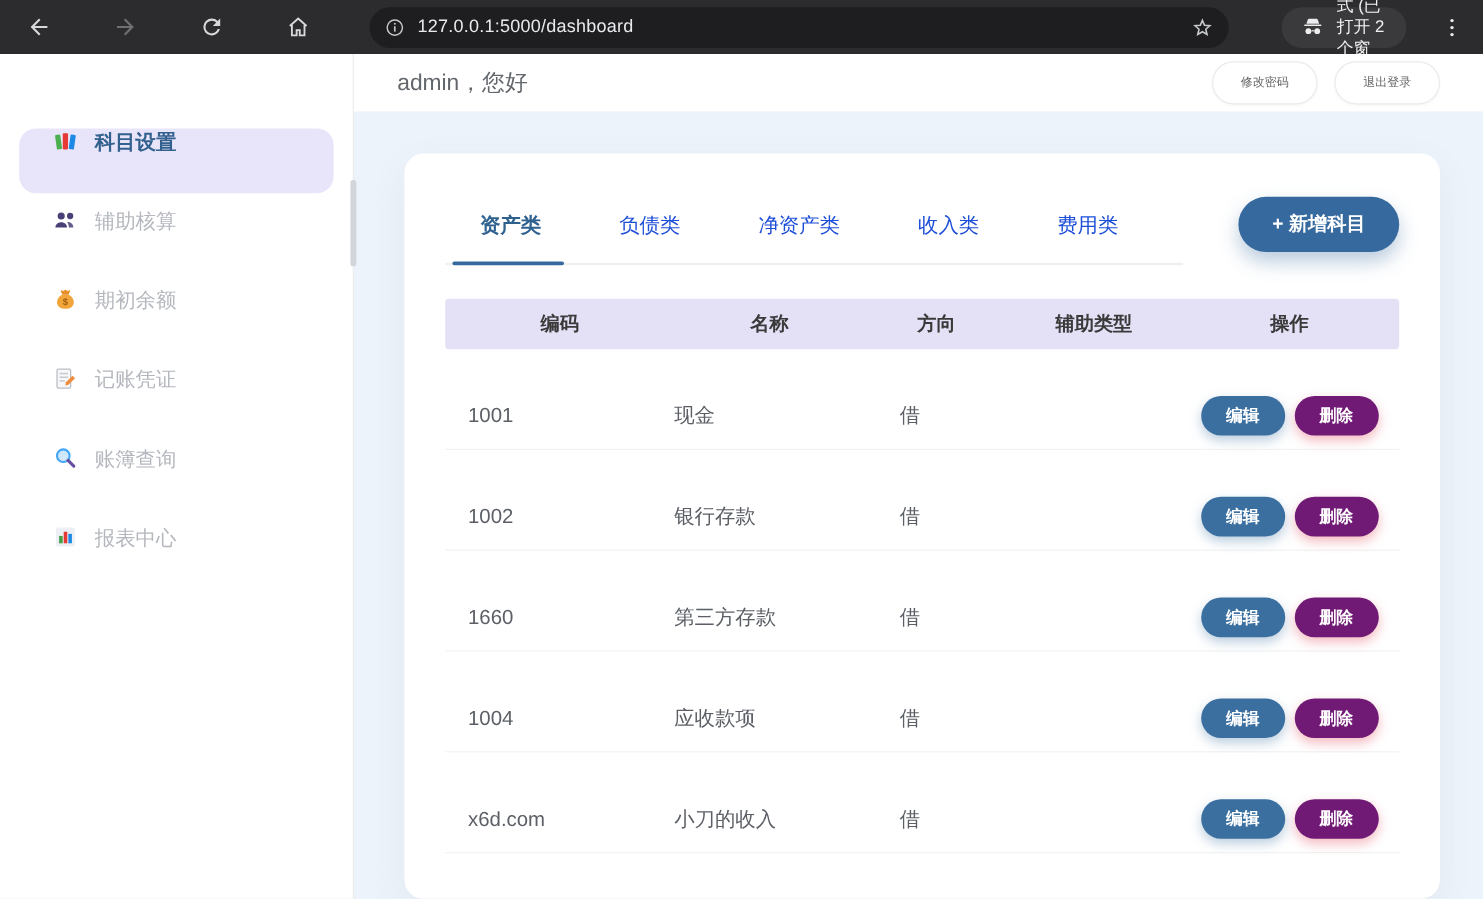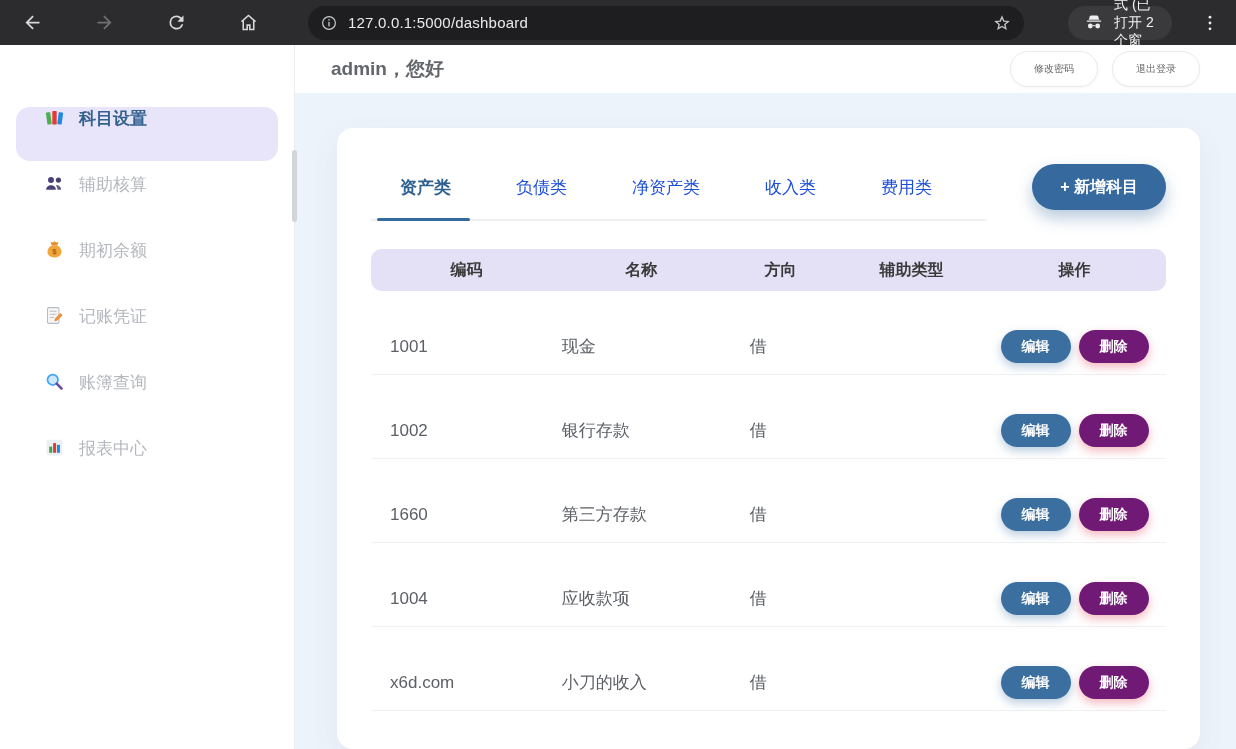--- a/index.html
+++ b/index.html
@@ -27,21 +27,21 @@
   .nav-item { height:54px; display:flex; align-items:flex-start; gap:14px; padding-left:28px;
               margin-bottom:12px; border-radius:14px; color:#b4b7bd; font-size:17px; cursor:pointer; }
   .nav-item .icn { width:21px; height:21px; display:flex; }
   .nav-item.active { background:#e8e4f9; color:#33618e; font-weight:bold; }
   .scroll-thumb { position:absolute; top:105px; right:-3px; width:5px; height:72px;
                   background:#d2d5da; border-radius:3px; }
 
   .main { flex:1; display:flex; flex-direction:column; min-width:0; }
   .main-header { height:97px; background:#fff; display:flex; align-items:center;
                  justify-content:space-between; padding:0 36px; }
-  .greeting { font-size:19px; font-weight:bold; color:#63676c; }
+  .greeting { font-size:19px; font-weight:normal; color:#63676c; }
   .hdr-btns { display:flex; gap:14px; }
   .pill-btn { background:#fff; border:1px solid #eaeaea; border-radius:999px; padding:10px 23px;
               font-size:10px; color:#666; cursor:pointer; box-shadow:0 1px 3px rgba(0,0,0,.04);
               font-family:inherit; }
 
   .content { flex:1; background:#edf3fa; padding:35px 36px 0 42px; }
   .card { background:#fff; border-radius:16px; padding:46px 34px 38px;
           box-shadow:0 10px 30px rgba(80,100,140,.07); }
 
   
@@ -51,21 +51,21 @@
          cursor:pointer; position:relative; }
   .tab.active { color:#2f618f; font-weight:bold; }
   .tab.active::after { content:""; position:absolute; left:-8px; right:-4px; bottom:-2px;
                        height:3px; background:#36699e; border-radius:2px; }
   .add-btn { margin-left:46px; margin-top:-10px; height:46px; padding:0 28px; border:none;
              border-radius:999px; background:#36699e; color:#fff; font-weight:bold; font-size:16px;
              cursor:pointer; box-shadow:0 8px 16px rgba(54,105,158,.35); font-family:inherit; flex:none; }
 
   
   .grid { display:grid; grid-template-columns:24% 20% 15% 18% 23%; align-items:center;margin-top:28px; }
-  .thead { margin-top:28px; background:#e4e1f7; height:42px; border-radius:11px;
+  .thead { margin-top:28px; background:#e4e1f7; height:42px; border-radius:3px;
            font-weight:bold; font-size:16px; color:#3a3a3a; text-align:center; }
   .trow { height:56px; border-bottom:1px solid #f2f2f2; font-size:17px; color:#5c6066; }
   .c-code { padding-left:19px; }
   .c-dir  { padding-left:29px; }
   .c-ops  { display:flex; justify-content:center; gap:8px; }
   .act-btn { height:33px; padding:0 21px; border:none; border-radius:999px; color:#fff;
              font-weight:bold; font-size:14px; cursor:pointer; font-family:inherit; }
   .act-edit { background:#3a6fa0; box-shadow:0 4px 10px rgba(58,111,160,.35); }
   .act-del  { background:#701a75; box-shadow:0 4px 10px rgba(220,51,71,.35); }
 </style>

